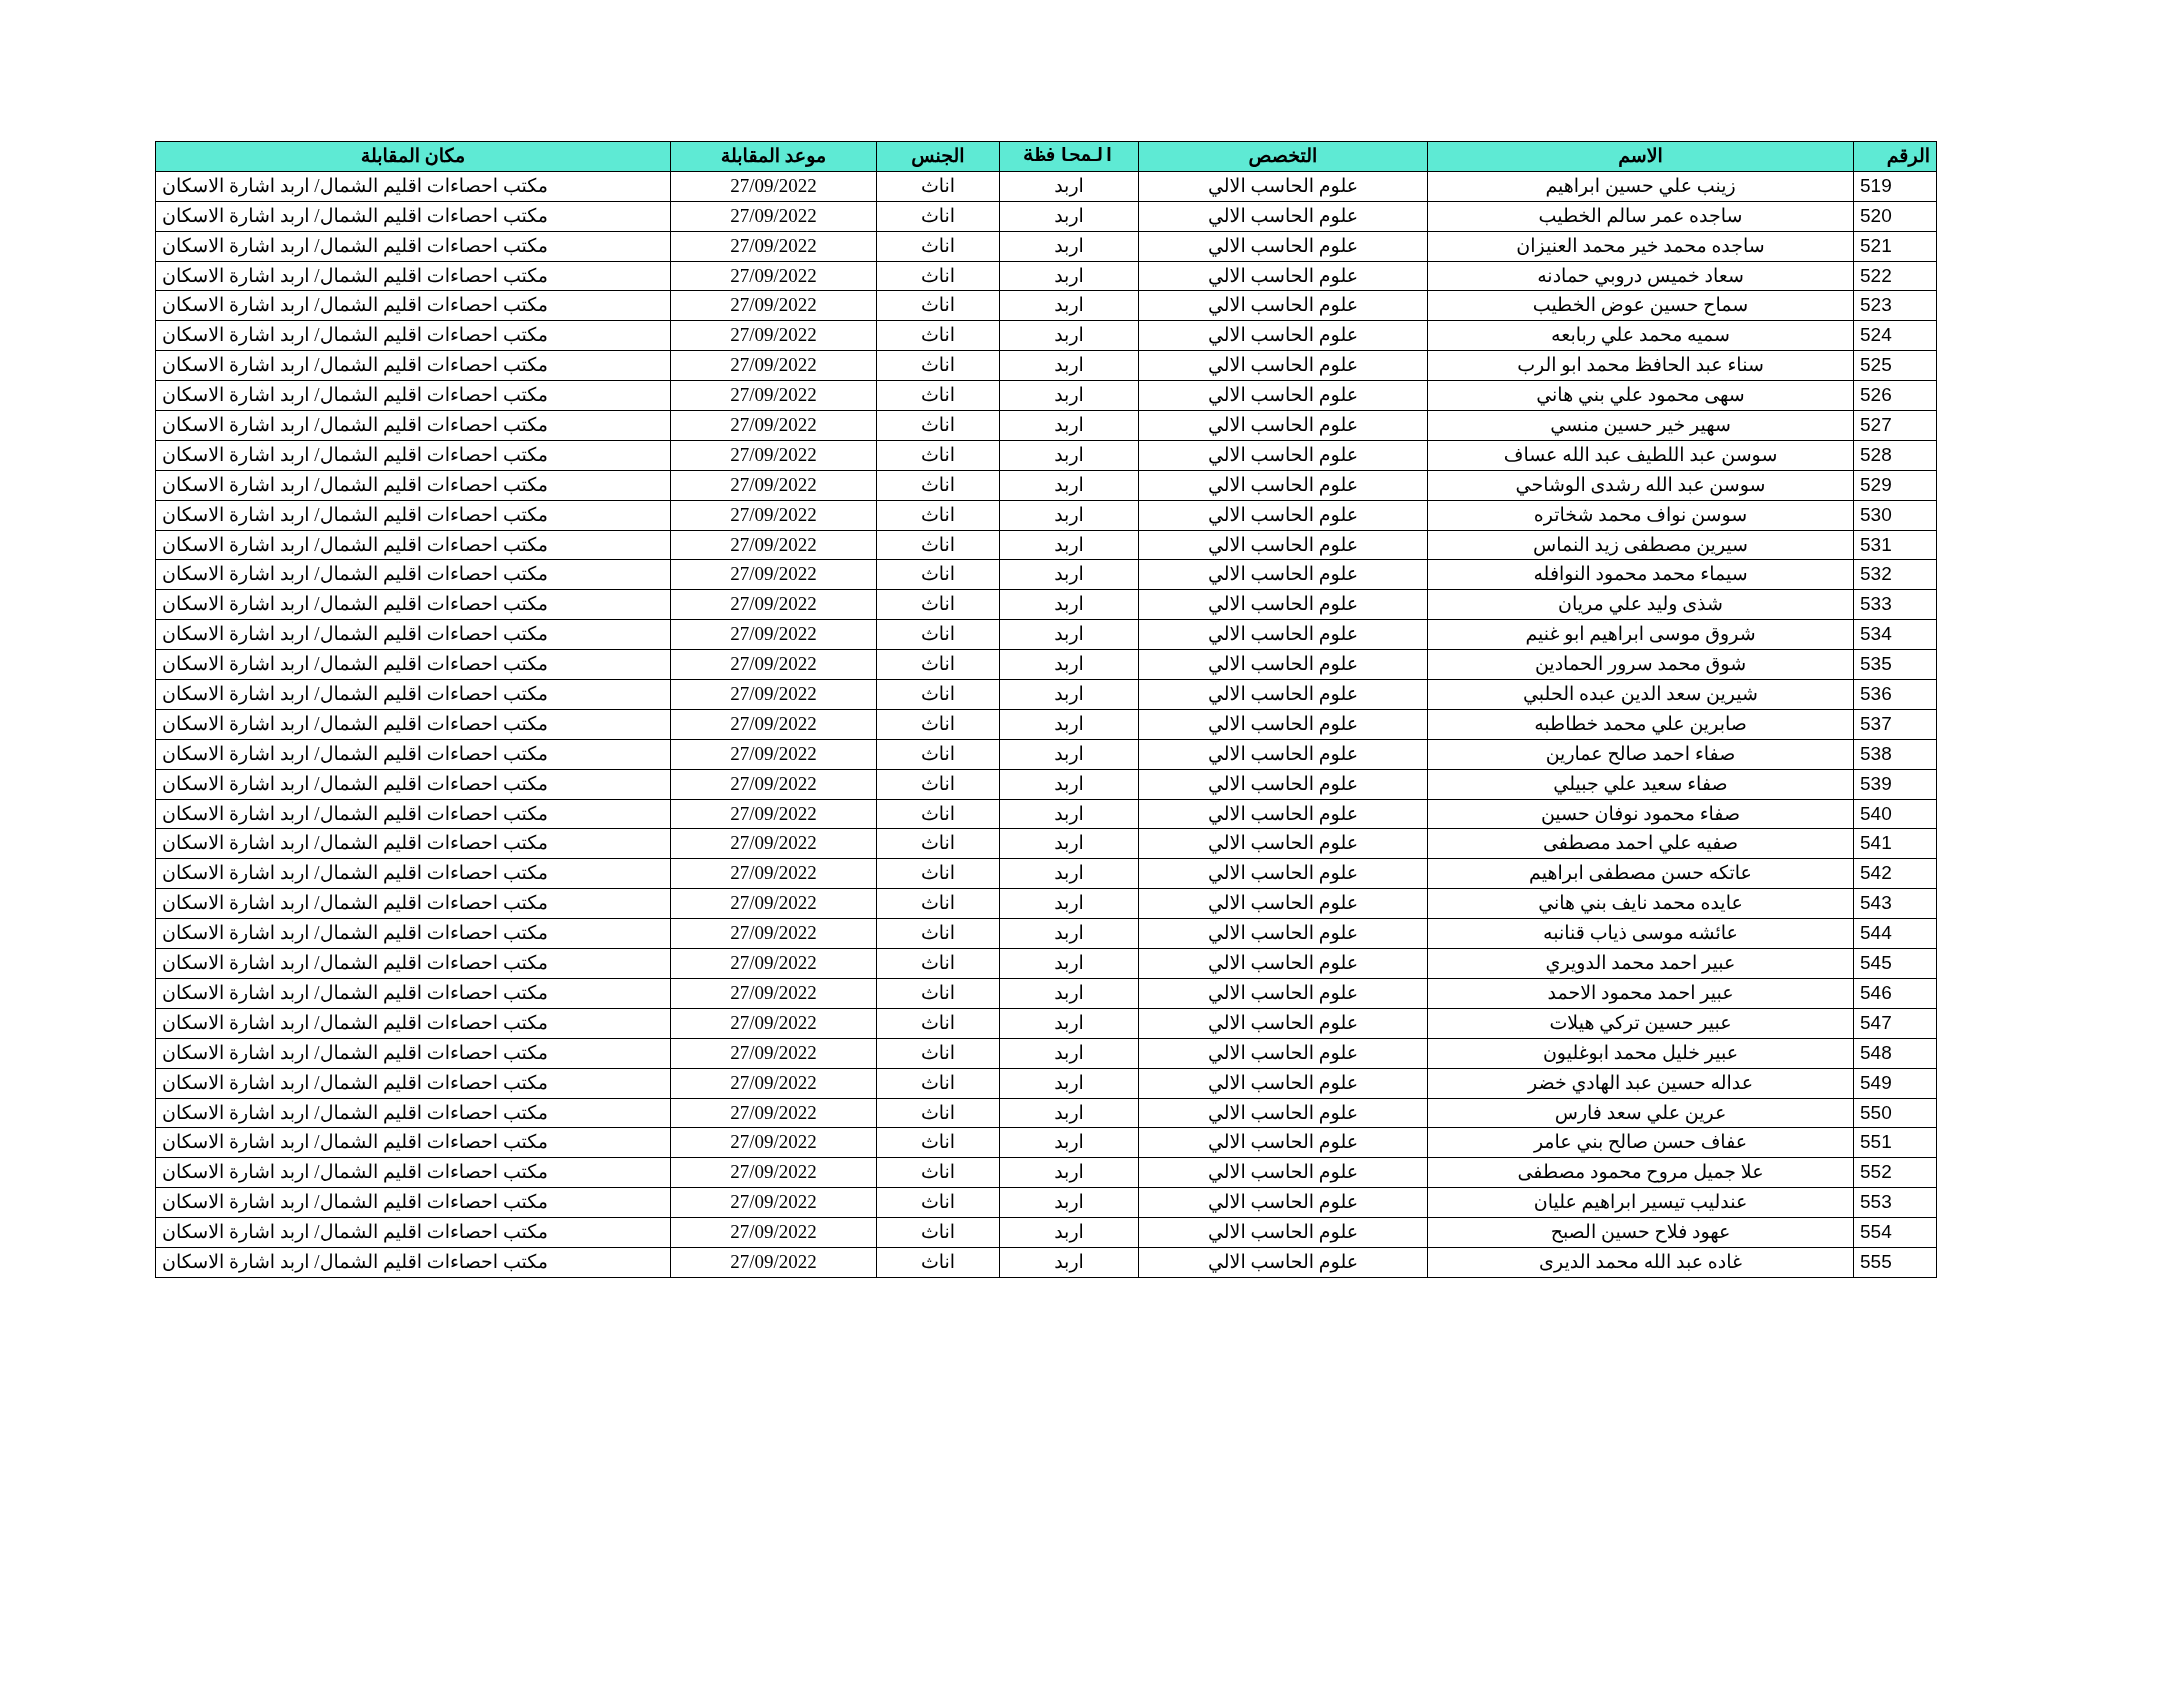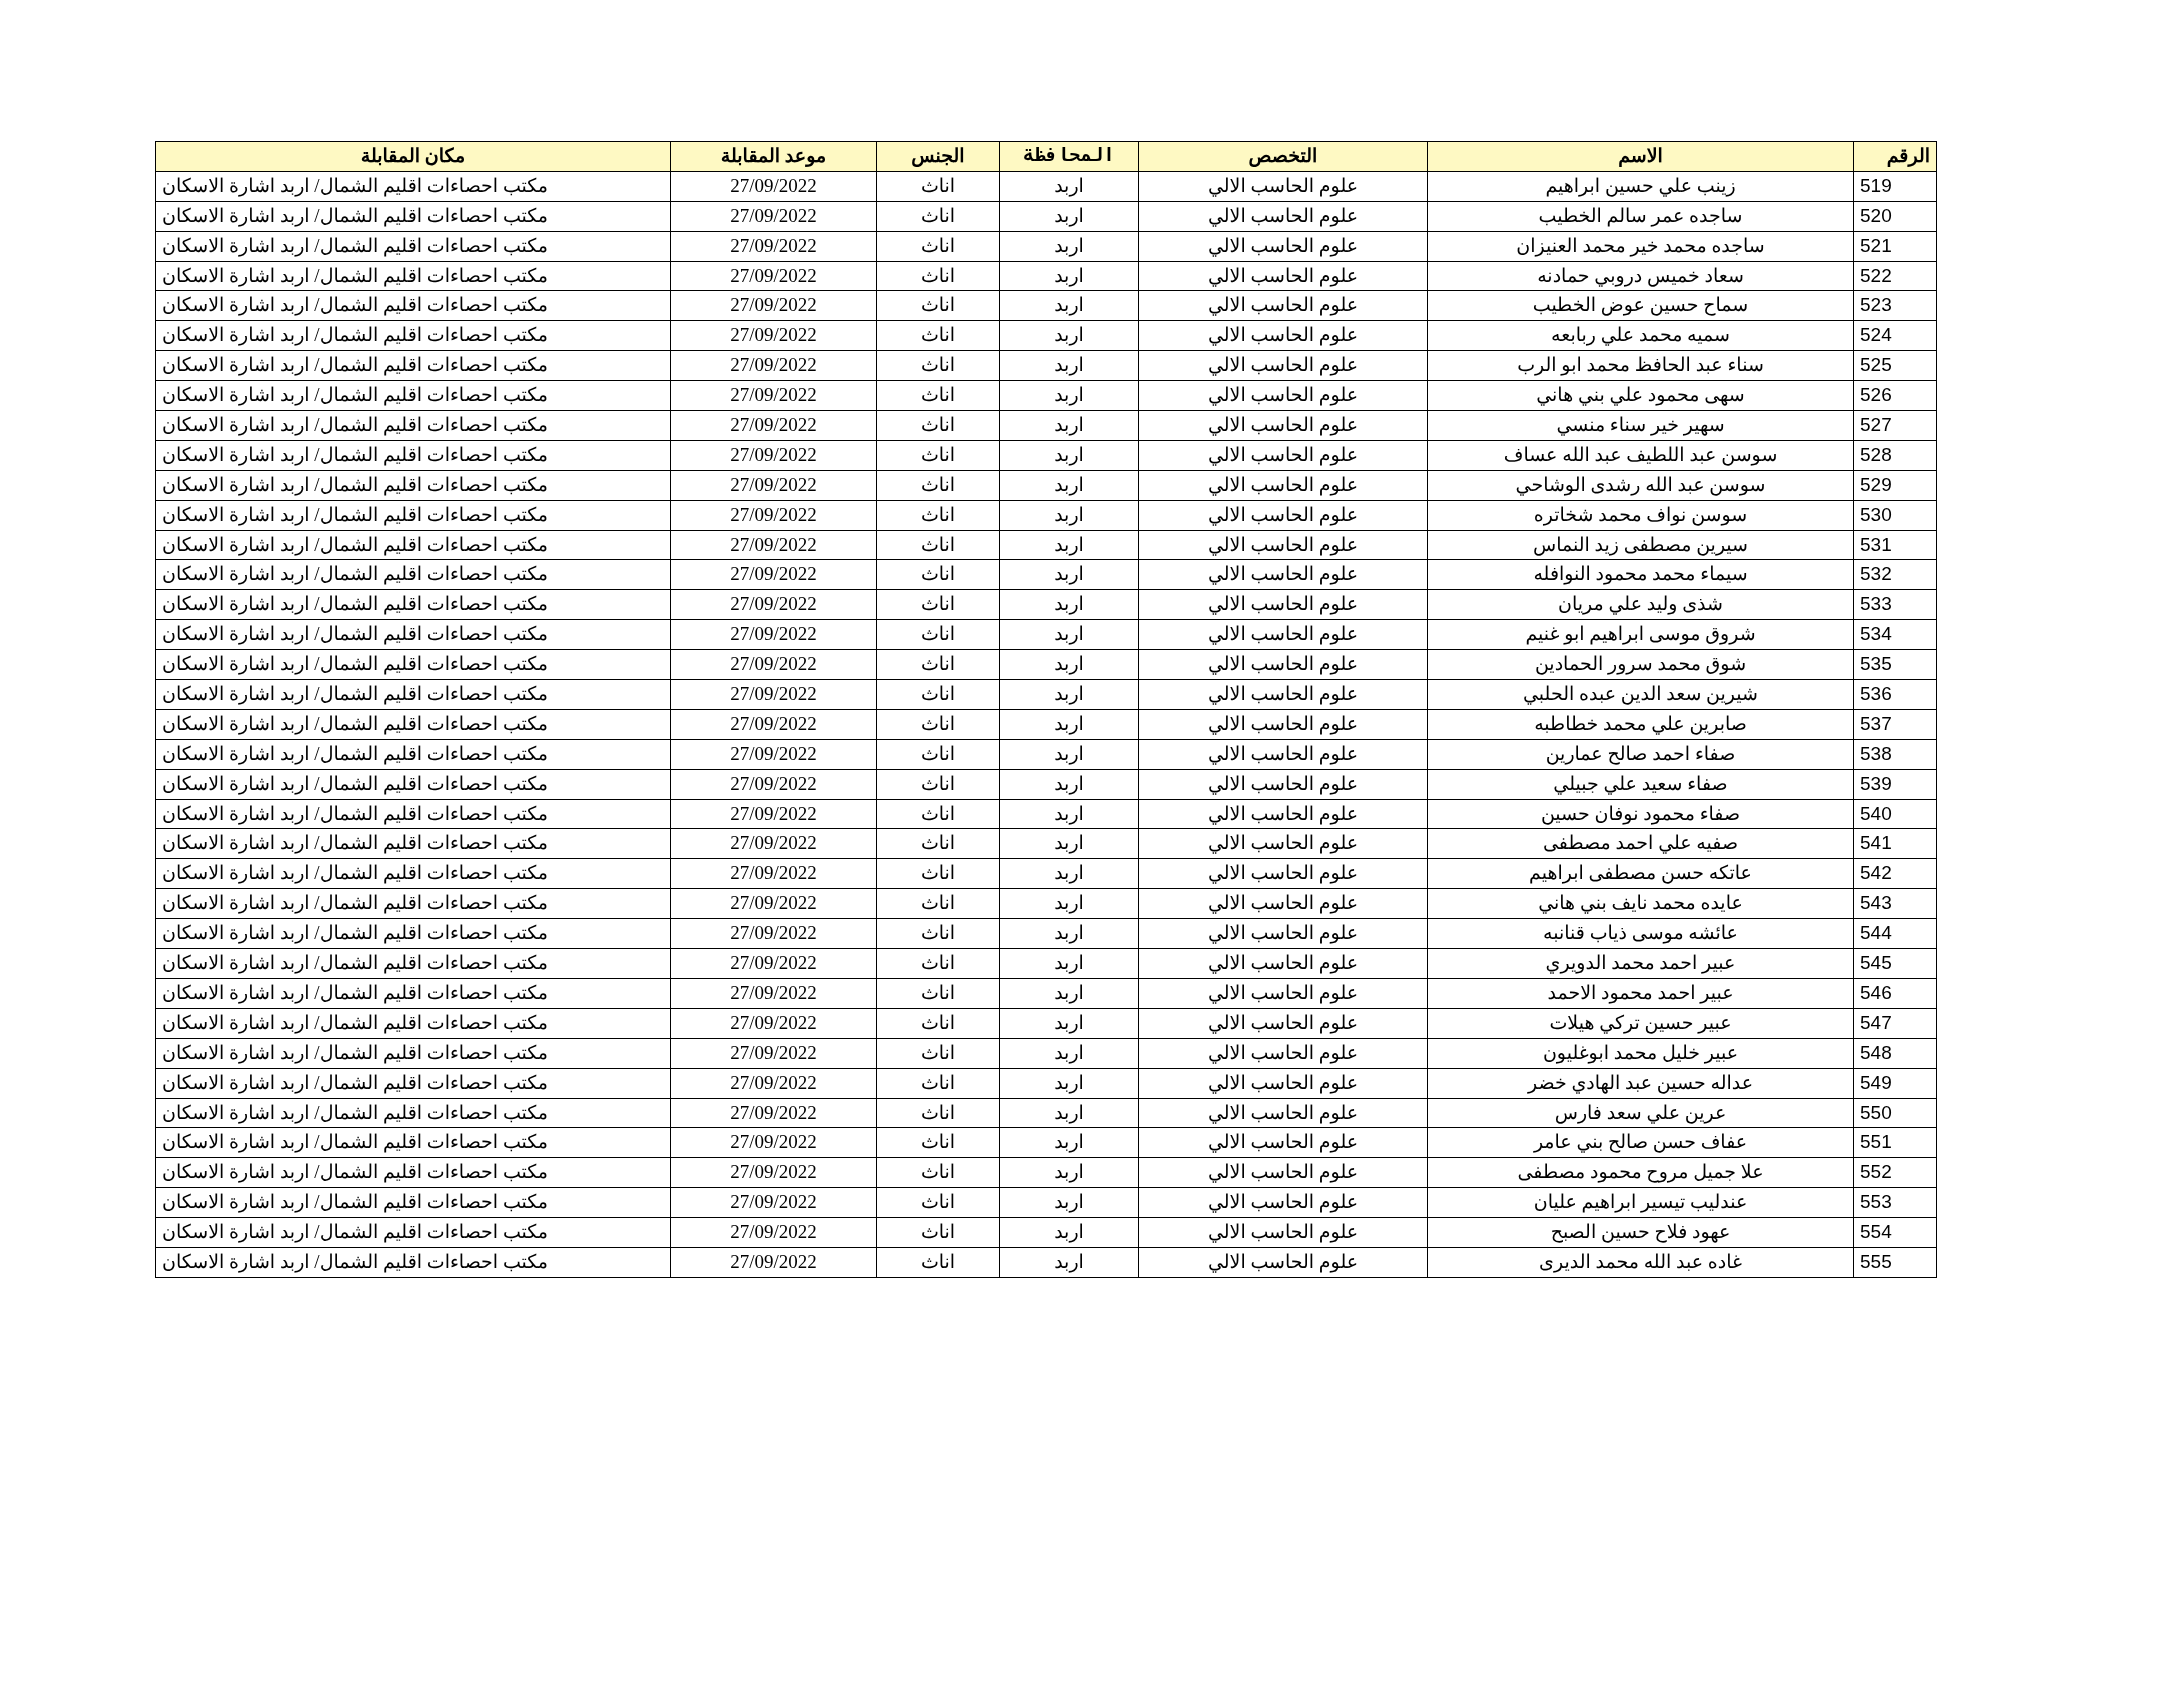--- a/index.html
+++ b/index.html
@@ -39,21 +39,21 @@
     line-height: 1.1;
     padding: 4px 6px;
     height: 27px;
     box-sizing: border-box;
     white-space: nowrap;
     overflow: hidden;
   }
   table.roster th {
     text-align: center;
     font-weight: bold;
-    background: #fef9c3;
+    background: #5eead4;
   }
   thead th.col-num      { width: 83px; text-align: right; }
   thead th.col-name     { width: 426px; }
   thead th.col-major    { width: 289px; }
   thead th.col-gov      { width: 139px; font-family: Liberation Mono, monospace; }
   thead th.col-gender   { width: 123px; }
   thead th.col-date     { width: 206px; }
   thead th.col-place    { width: 515px; }
 
   td.c-num {
@@ -165,21 +165,21 @@
             <td class="c-num">526</td>
             <td class="c-name">سهى محمود علي بني هاني</td>
             <td class="c-major">علوم الحاسب الالي</td>
             <td class="c-gov">اربد</td>
             <td class="c-gender">اناث</td>
             <td class="c-date">27/09/2022</td>
             <td class="c-place">مكتب احصاءات اقليم الشمال/ اربد اشارة الاسكان</td>
           </tr>
           <tr>
             <td class="c-num">527</td>
-            <td class="c-name">سهير خير سناء منسي</td>
+            <td class="c-name">سهير خير حسين منسي</td>
             <td class="c-major">علوم الحاسب الالي</td>
             <td class="c-gov">اربد</td>
             <td class="c-gender">اناث</td>
             <td class="c-date">27/09/2022</td>
             <td class="c-place">مكتب احصاءات اقليم الشمال/ اربد اشارة الاسكان</td>
           </tr>
           <tr>
             <td class="c-num">528</td>
             <td class="c-name">سوسن عبد اللطيف عبد الله عساف</td>
             <td class="c-major">علوم الحاسب الالي</td>

